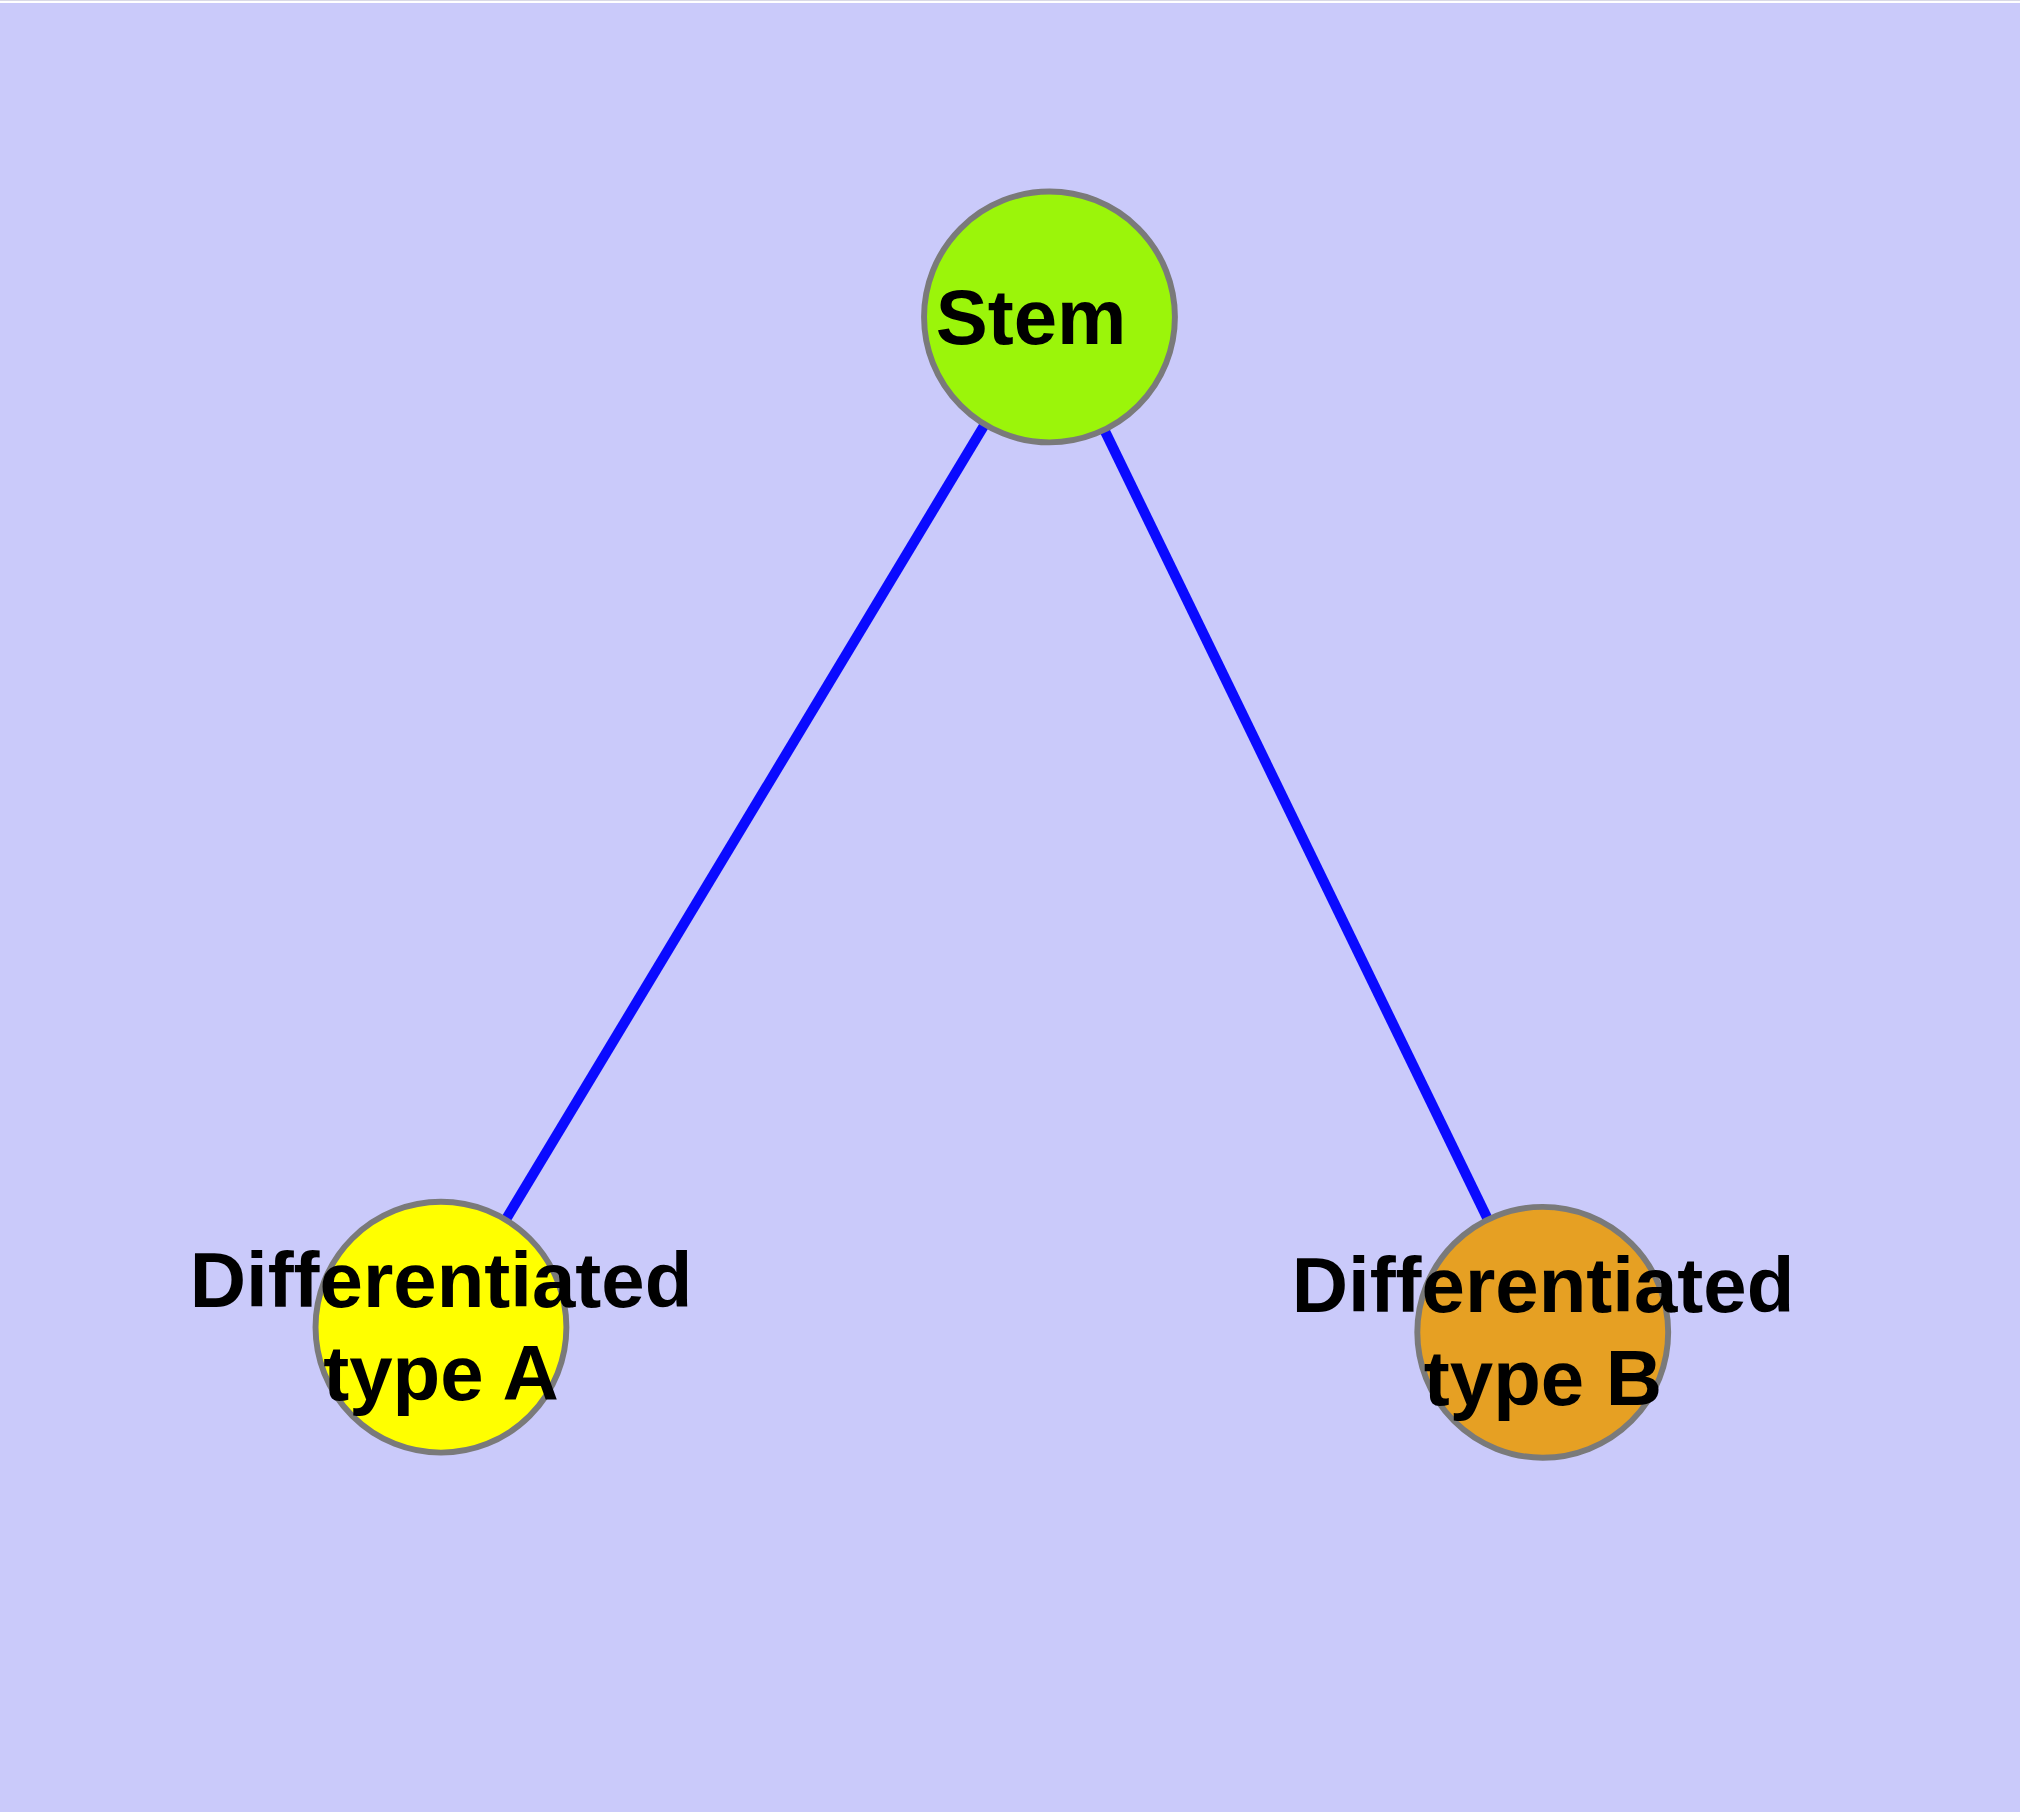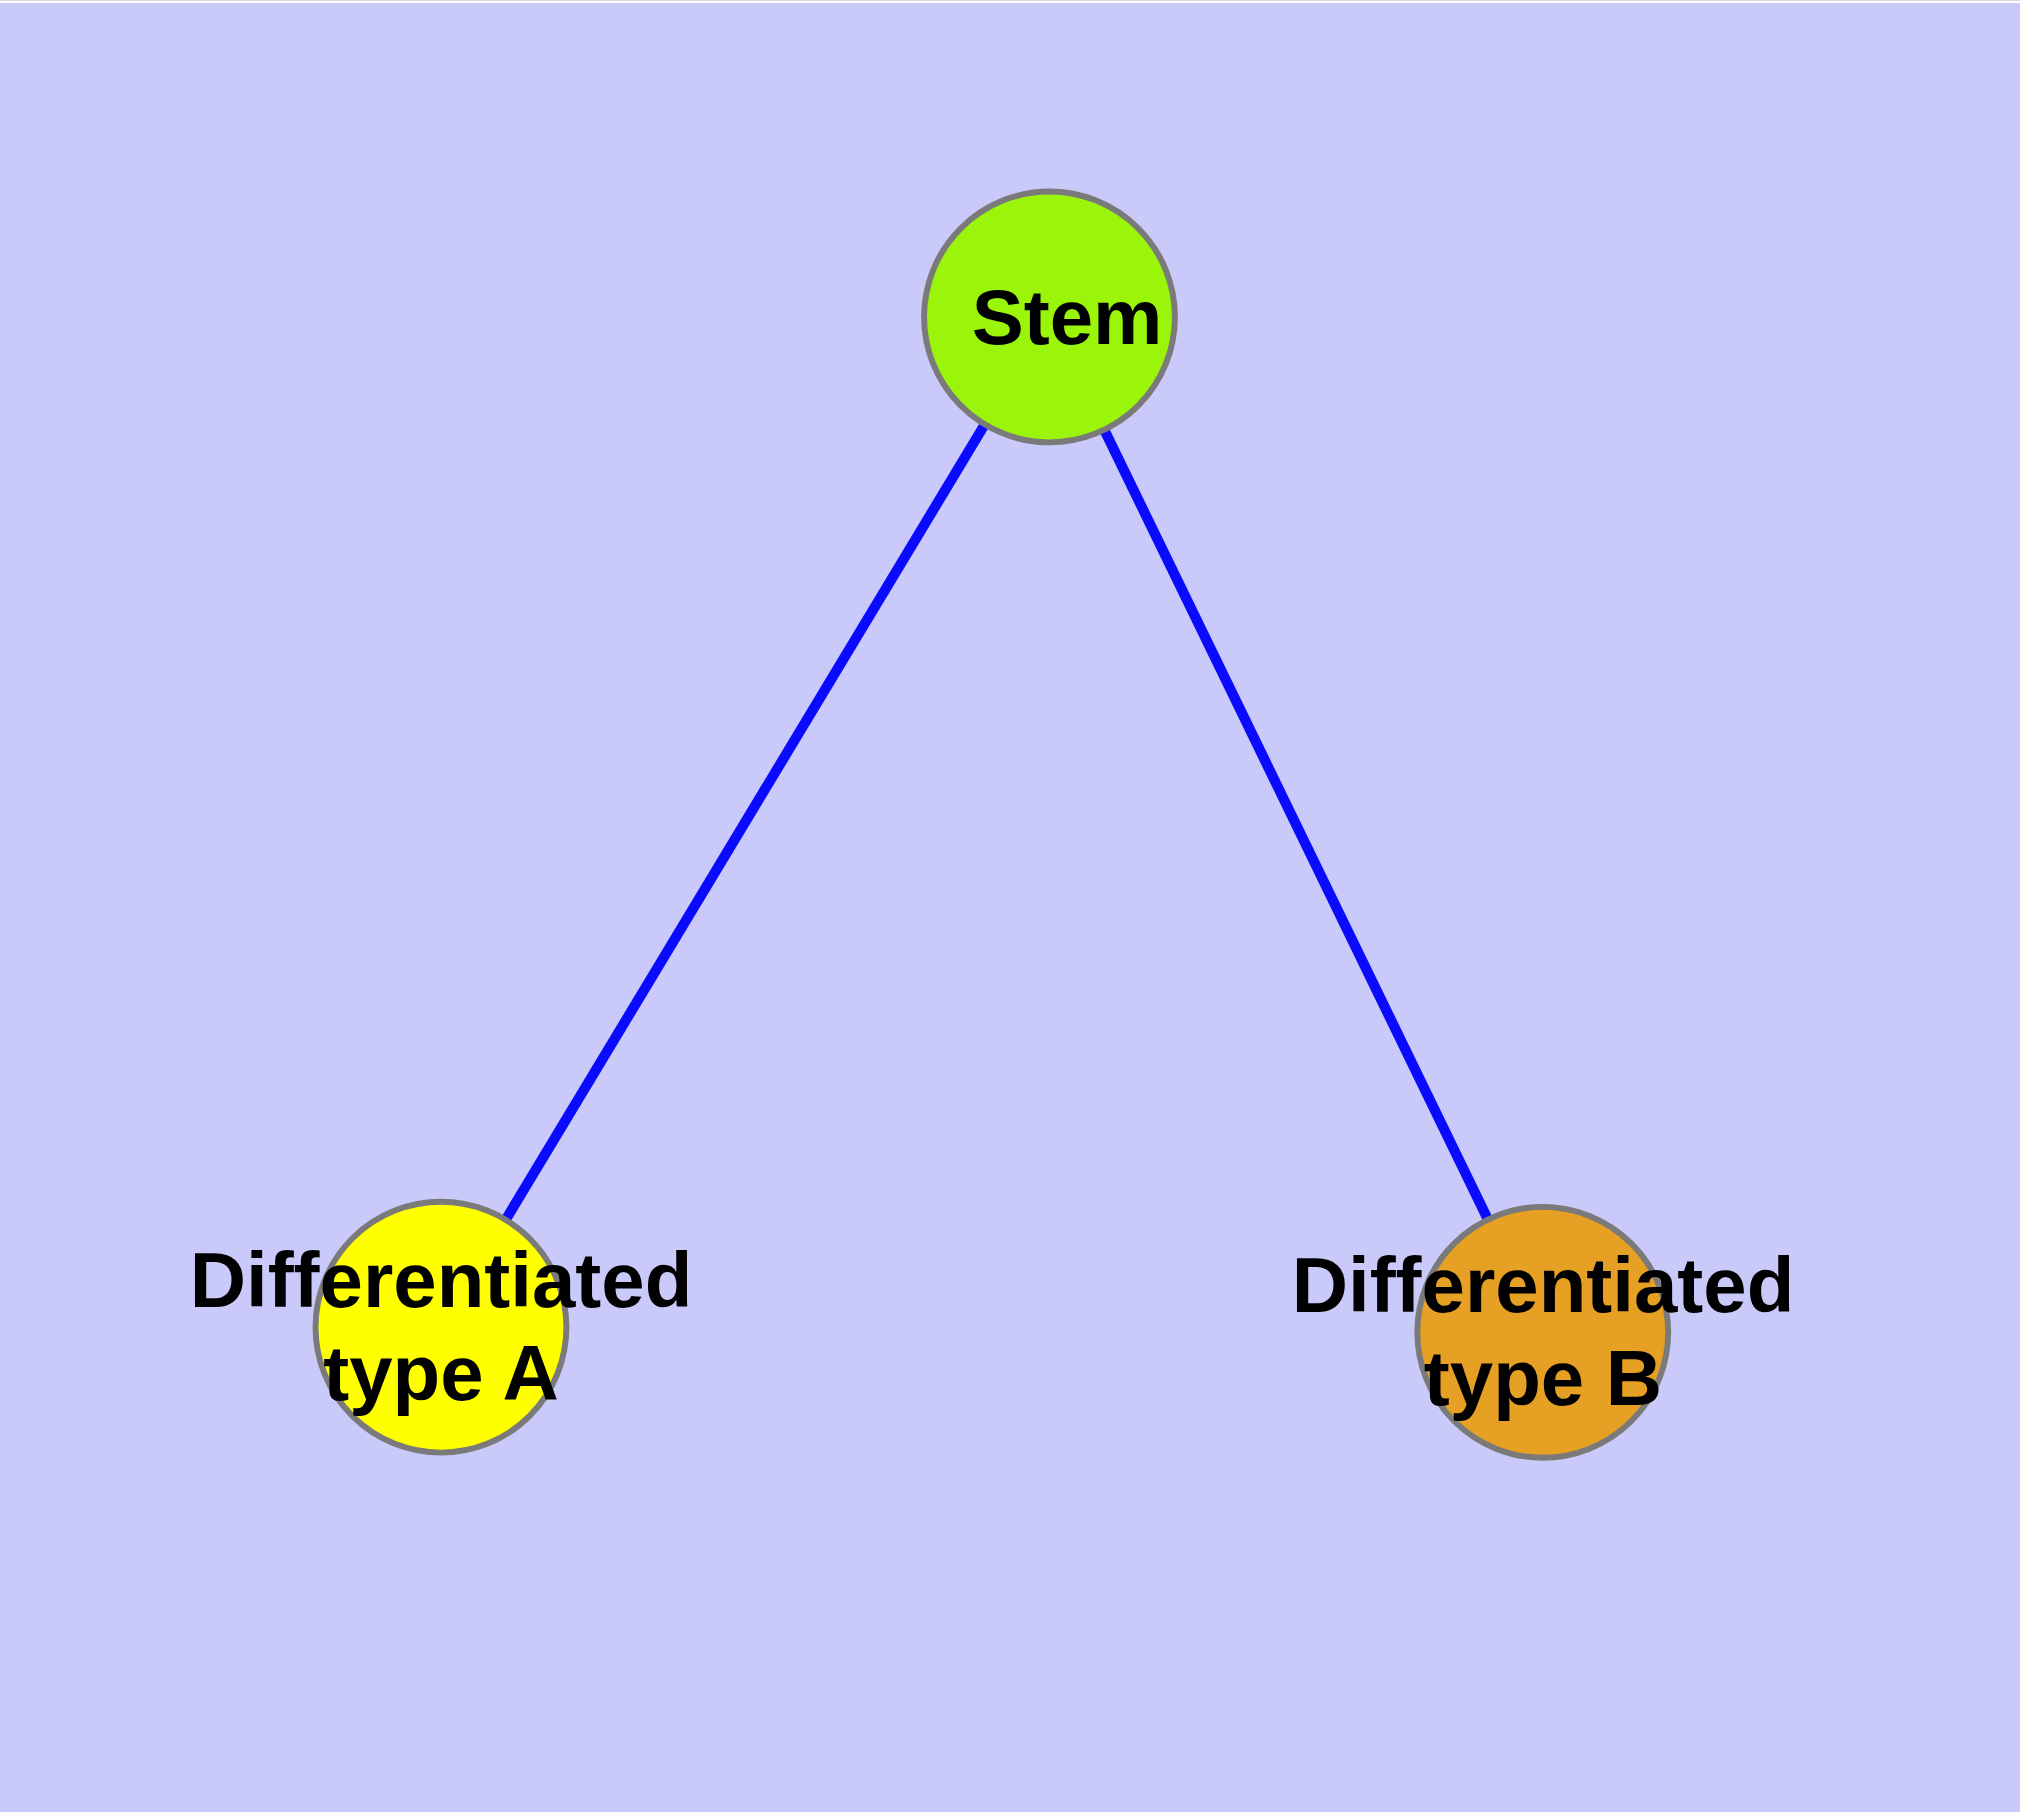--- a/index.html
+++ b/index.html
@@ -49,19 +49,19 @@
 
 <div id="canvas" style="background: rgb(202, 202, 250); width: 2021px; height: 1812px;">
   <div id="top-margin"></div>
   <svg id="graph-svg" viewBox="0 0 2384 2138" xmlns="http://www.w3.org/2000/svg">
       <line x1="1238" y1="374" x2="520" y2="1566" stroke="#0A0AFF" stroke-width="12"></line>
       <line x1="1238" y1="374" x2="1820" y2="1572" stroke="#0A0AFF" stroke-width="12"></line>
       <circle cx="1238" cy="374" r="148" fill="#9BF50A" stroke="#7A7A7A" stroke-width="7"></circle>
       <circle cx="520" cy="1566" r="148" fill="#FFFF00" stroke="#7A7A7A" stroke-width="7"></circle>
       <circle cx="1820" cy="1572" r="148" fill="#E6A023" stroke="#7A7A7A" stroke-width="7"></circle>
     </svg>
-  <div class="node-label" id="label-0" style="left: 1067px; top: 317px;">Stem</div>
+  <div class="node-label" id="label-0" style="left: 1031px; top: 317px;">Stem</div>
   <div class="node-label" id="label-1" style="left: 441px; top: 1327px;">Differentiated
 type A</div>
   <div class="node-label" id="label-2" style="left: 1543px; top: 1332px;">Differentiated
 type B</div>
 </div>
 
 
 </body></html>

